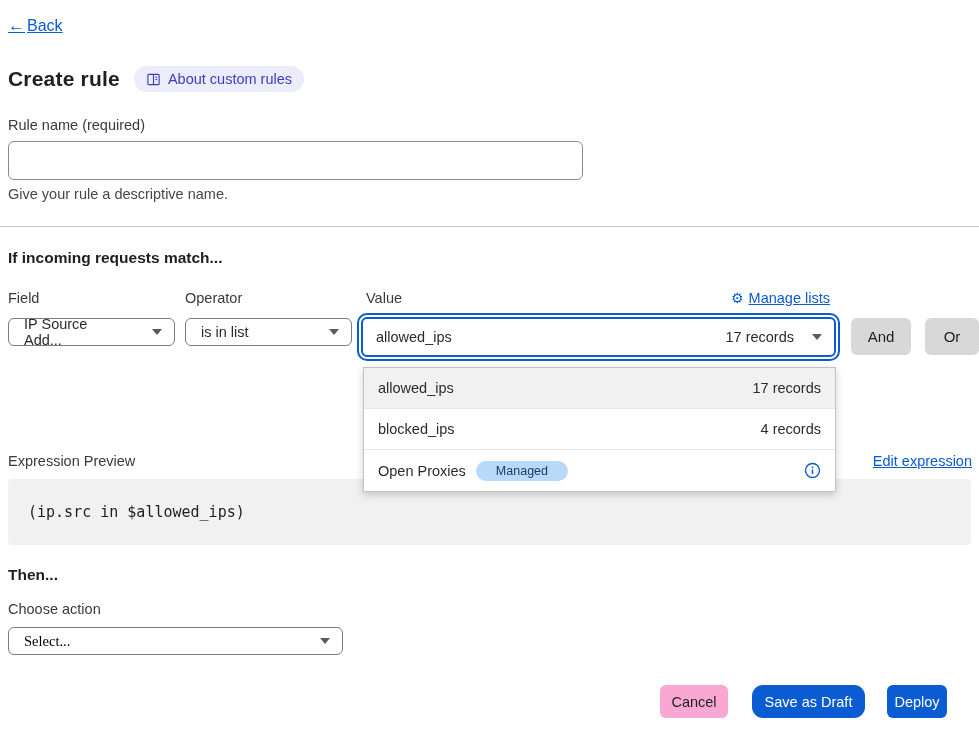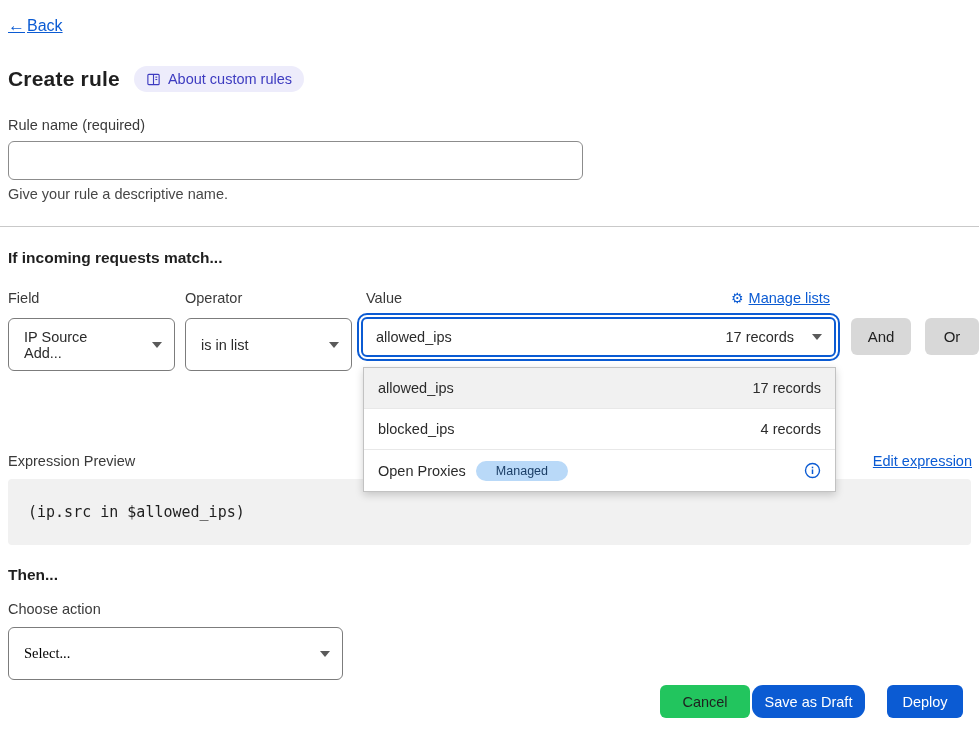--- a/index.html
+++ b/index.html
@@ -38,21 +38,21 @@
     width: 575px; height: 39px;
     border: 1px solid #8c8c8c; border-radius: 6px;
     font-size: 14.5px; padding: 0 12px; font-family: inherit;
     background: #fff;
   }
   .helper { position: absolute; left: 8px; top: 186px; font-size: 14.5px; color: #474747; }
   .divider { position: absolute; left: 0; top: 226px; width: 979px; height: 1px; background: #c9c9c9; }
   .section-heading { position: absolute; left: 8px; font-weight: bold; font-size: 15.5px; color: #1f1f1f; }
   
   .select {
-    position: absolute; height: 53px;
+    position: absolute; height: 28px;
     border: 1px solid #7c7c7c; border-radius: 6px; background: #fff;
     display: flex; align-items: center; justify-content: space-between;
     padding: 0 12px 0 15px; font-size: 14.5px; color: #2b2b2b; cursor: pointer; gap: 40px;
   }
   .chevron {
     width: 0; height: 0;
     border-left: 5px solid transparent; border-right: 5px solid transparent;
     border-top: 6px solid #5a5a5a;
     flex: 0 0 auto; margin-left: 8px;
   }
@@ -109,24 +109,24 @@
     display: flex; align-items: center; padding-left: 20px;
   }
   .expr-code { font-family: "DejaVu Sans Mono", "Liberation Mono", monospace; font-size: 15px; color: #1f1f1f; }
   
   .action-select { left: 8px; top: 627px; width: 335px; }
   
   .footer-btn {
     position: absolute; top: 685px; height: 33px;
     border: none; border-radius: 6px; font-size: 14.5px; font-family: inherit; cursor: pointer;
   }
-  .btn-cancel { left: 660px; width: 90px; background: #22c55e; color: #1f1f1f; }
+  .btn-cancel { left: 660px; width: 68px; background: #f9a8d4; color: #1f1f1f; }
   .btn-blue { background: #0b5bd3; color: #fff; }
   .btn-save { left: 752px; width: 113px; border-radius: 11px; }
-  .btn-deploy { left: 887px; width: 76px; }
+  .btn-deploy { left: 887px; width: 60px; }
 </style>
 </head>
 <body>
 
 <div class="stage">
 
   <a class="back">
     <span class="arrow">←</span>
       <span>Back</span>
   </a>

